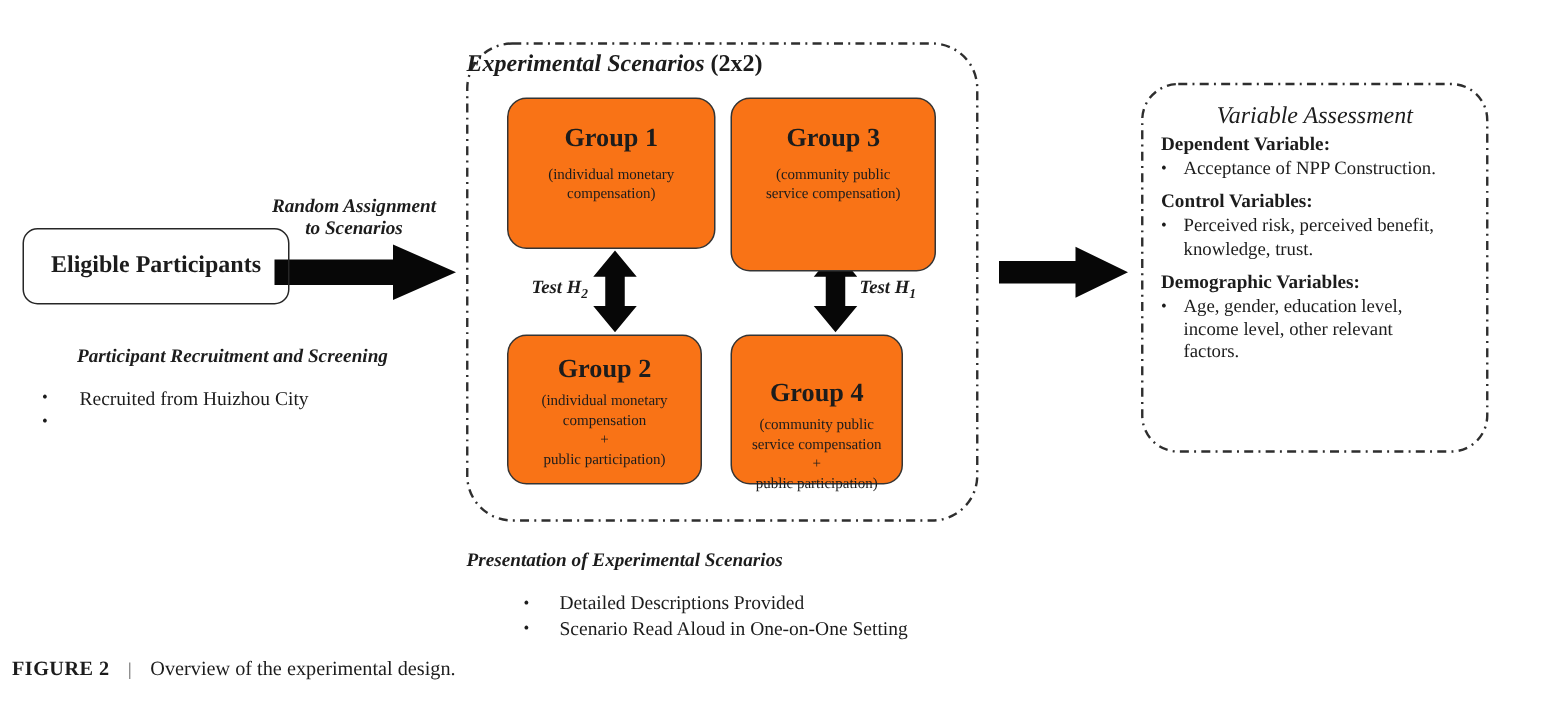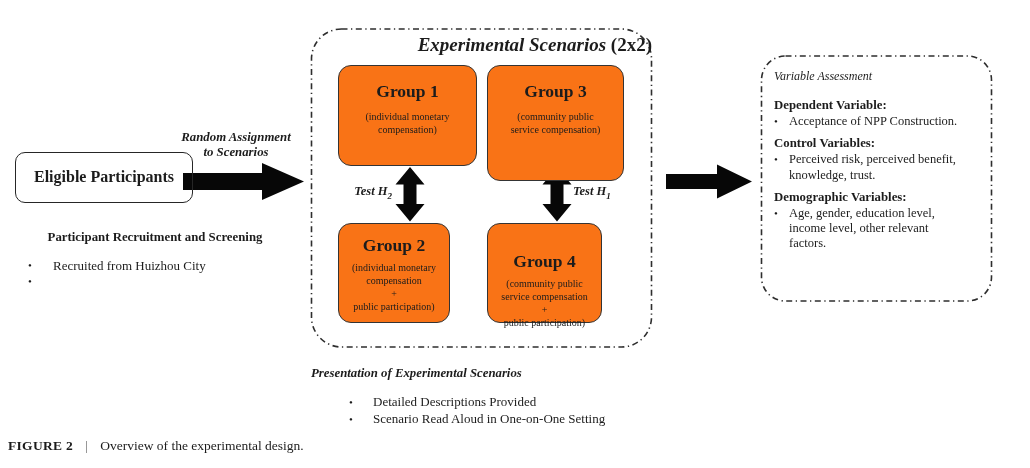--- a/index.html
+++ b/index.html
@@ -15,51 +15,51 @@
 
   #eligible-box {
     left:15px; top:152px; width:178px; height:51px; box-sizing:border-box;
     border:1.8px solid #262626; border-radius:10px;
     display:flex; align-items:center; justify-content:center;
     font-weight:bold; font-size:16px; line-height:1.18; text-align:center;
   }
   #random-label { left:166px; top:130px; width:140px; text-align:center;
     font-style:italic; font-weight:bold; font-size:12.8px; line-height:1.2; }
 
-  #scen-title { left:311px; top:34px; width:341px; text-align:right; font-size:19px; }
+  #scen-title { left:311px; top:34px; width:341px; text-align:left; font-size:16px; }
   #scen-title .t1 { font-style:italic; font-weight:bold; }
   #scen-title .t2 { font-weight:bold; }
 
   .group {
     box-sizing:border-box; border:1.6px solid #343434; border-radius:13px;
     text-align:center; background:#f97316;
   }
   .group .gname { font-weight:bold; font-size:17.5px; }
   .group .gdesc { font-size:10px; line-height:1.3; margin-top:8px; }
   #group1 { left:338px; top:65px;  width:139px; height:101px; padding-top:15px; }
   #group3 { left:487px; top:65px;  width:137px; height:116px; padding-top:15px; }
-  #group2 { left:338px; top:223px; width:112px; height:100px; padding-top:11px; }
+  #group2 { left:338px; top:223px; width:130px; height:100px; padding-top:11px; }
   #group4 { left:487px; top:223px; width:115px; height:100px; padding-top:27px; }
   #group2 .gdesc, #group4 .gdesc { margin-top:5px; }
 
   .testlabel { font-weight:bold; font-style:italic; font-size:12.5px; }
   .testlabel sub { font-size:9px; }
   #test-h2 { left:326px; top:184px; width:66px; text-align:right; }
   #test-h1 { left:573px; top:184px; width:70px; text-align:left; }
 
   #assess-content { left:761px; top:56px; width:231px; height:245px;
     box-sizing:border-box; padding:13px 13px 0 13px; }
-  #assess-content .a-title { font-style:italic; font-size:12px; margin-bottom:14px; }
+  #assess-content .a-title { text-align:center; font-style:italic; font-size:16px; margin-bottom:2px; }
   .a-sec { margin-bottom:7px; }
   .a-head { font-weight:bold; font-size:12.8px; margin-bottom:1px; }
   .a-row { display:grid; grid-template-columns:15px 1fr; font-size:12.5px; line-height:1.22; }
   .bullet { font-size:11px; padding-top:1px; }
 
   #recruit-title { left:15px; top:230px; width:280px; text-align:center;
-    font-weight:bold; font-size:12.8px; }
+    font-weight:bold; font-style:italic; font-size:12.8px; }
   #recruit-list { left:28px; top:258px; }
   #recruit-list .r-row { display:grid; grid-template-columns:25px 1fr; font-size:13px; line-height:1.22; row-gap:2px; }
 
   #present-title { left:311px; top:366px; width:341px; text-align:left;
     font-weight:bold; font-style:italic; font-size:12.8px; }
   #present-list { left:349px; top:394px; }
   #present-list .p-row { display:grid; grid-template-columns:24px 1fr; font-size:13px; line-height:1.28; }
 
   #caption { left:8px; top:438px; font-size:13.5px; }
   #caption .cap-label { font-weight:bold; letter-spacing:0.3px; }

